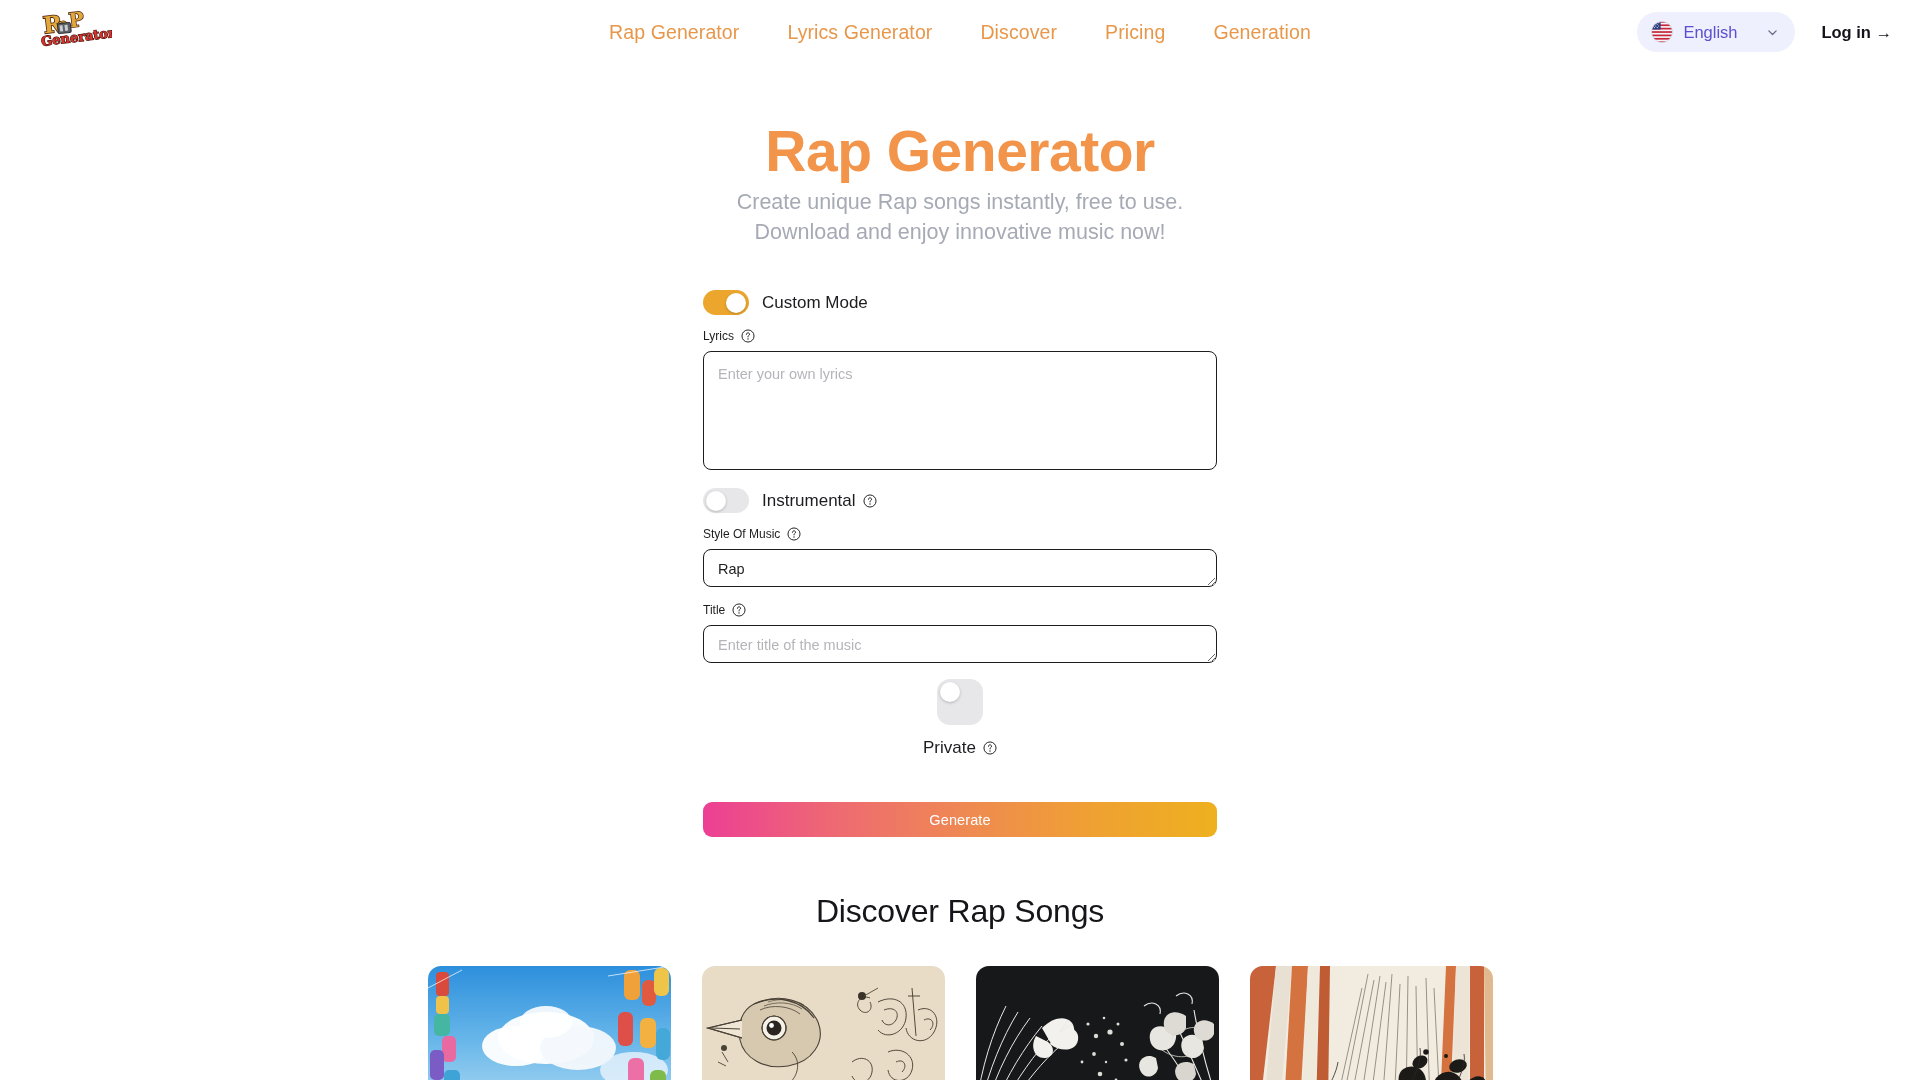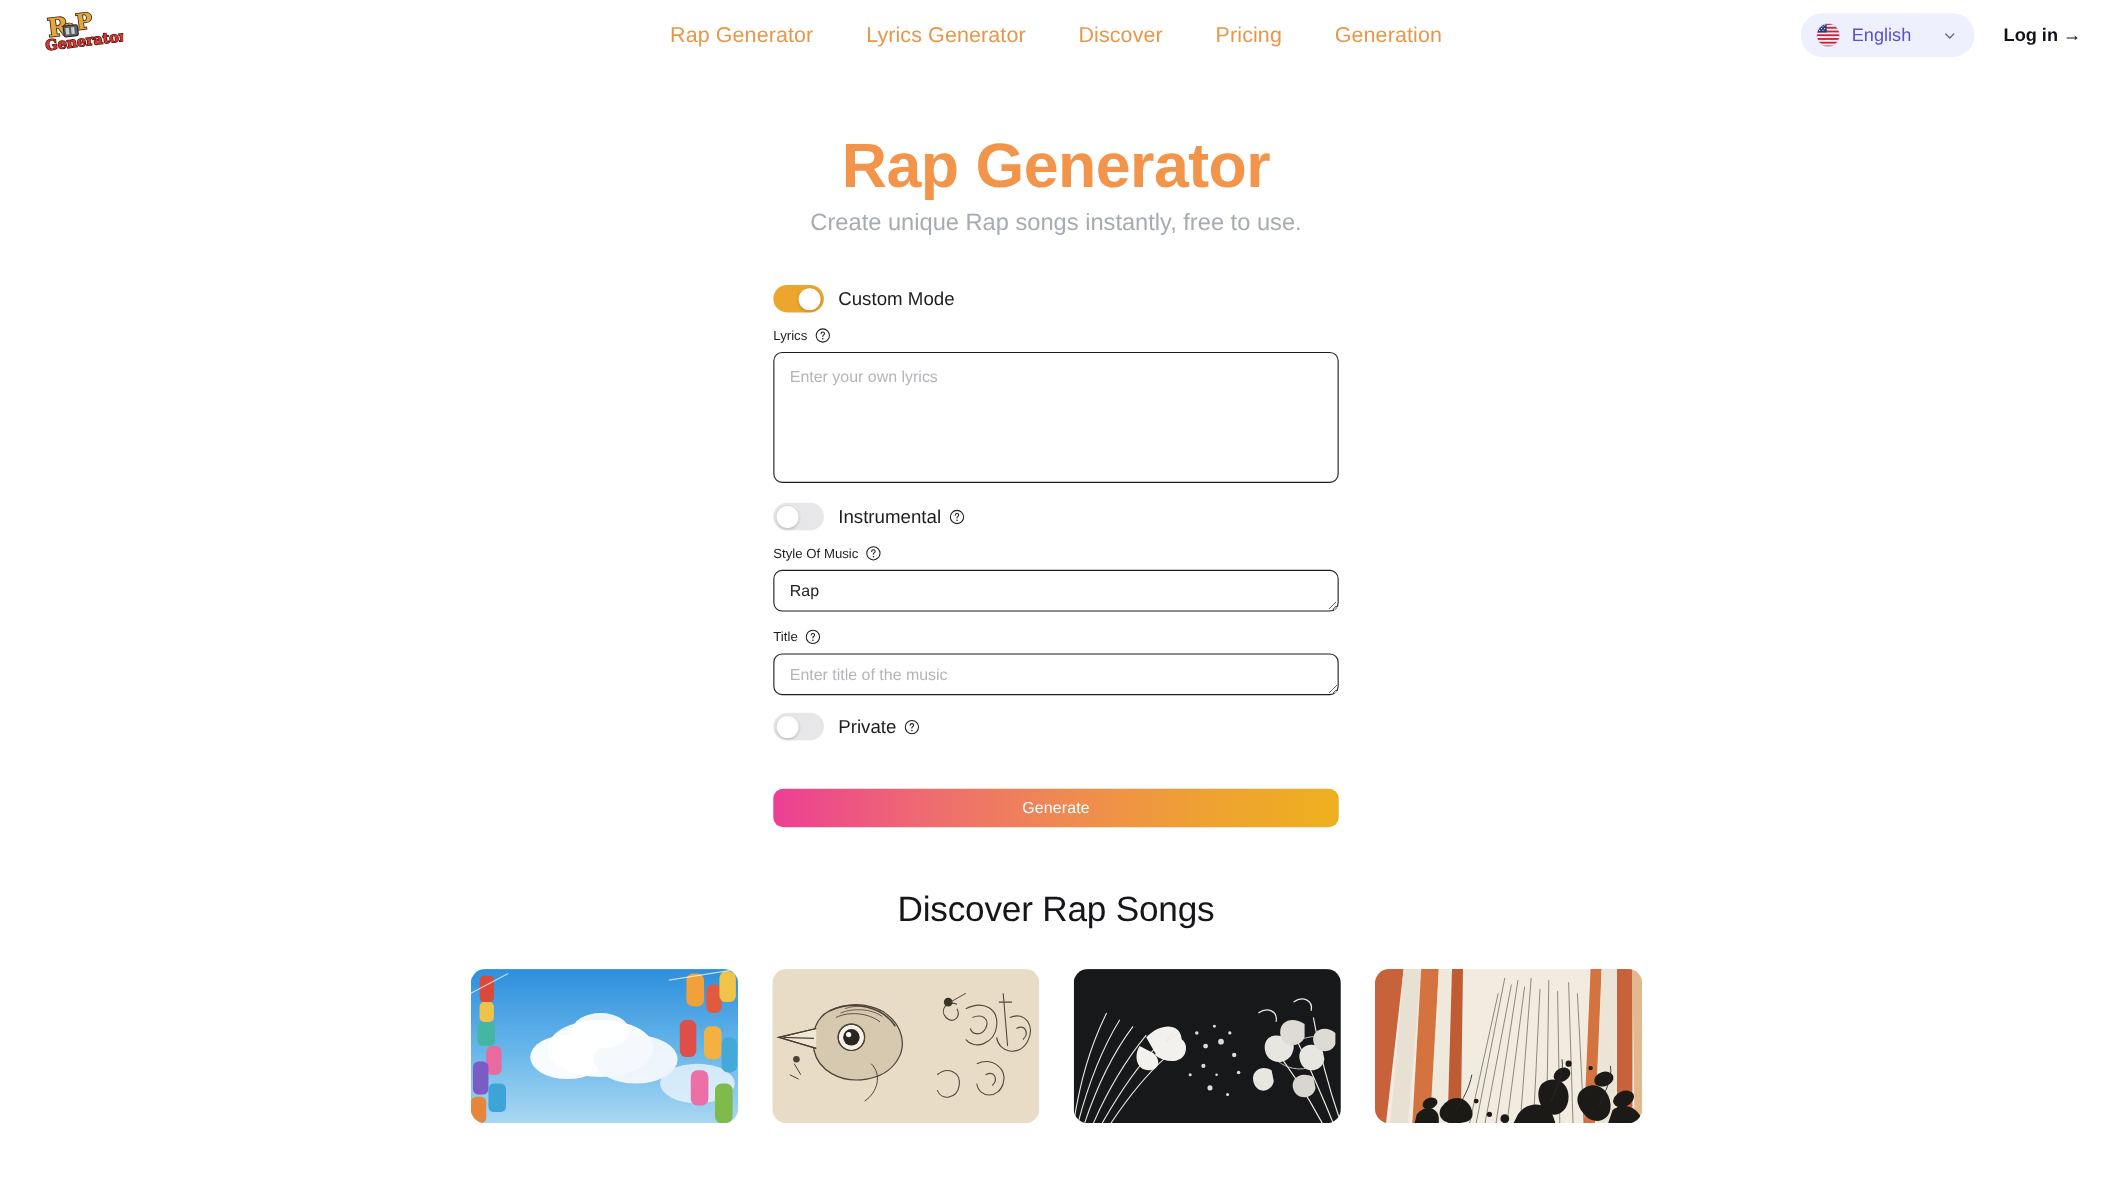--- a/index.html
+++ b/index.html
@@ -329,20 +329,21 @@
     <button class="login-btn">Log in →</button>
   </div>
 </div>
 
 <div class="main">
 
   <h1 class="page-title">Rap Generator</h1>
 
   <p class="subtitle">
     <span>Create unique Rap songs instantly, free to use.</span><br>
+    <span>Download and enjoy innovative music now!</span>
   </p>
 
   <div class="form">
 
     
     <div class="toggle-row">
       <div class="switch on">
         <div class="knob"></div>
       </div>
       <span class="toggle-label">
@@ -398,21 +399,21 @@
         <svg class="help" viewBox="0 0 16 16">
           <circle cx="8" cy="8" r="6.9" fill="none" stroke="currentColor" stroke-width="1.1"></circle>
           <path d="M6.2 6.1c0-1 .8-1.7 1.8-1.7s1.8.7 1.8 1.6c0 .8-.5 1.2-1.1 1.6-.5.35-.7.6-.7 1.15v.3" fill="none" stroke="currentColor" stroke-width="1.1" stroke-linecap="round"></path>
           <circle cx="8" cy="11.5" r=".8" fill="currentColor"></circle>
         </svg>
       </label>
       <textarea class="ta single" placeholder="Enter title of the music" style=""></textarea>
     </div>
 
     
-    <div class="toggle-row" style="margin-top:12px;">
+    <div class="toggle-row" style="margin-top:12px;flex-direction:column;">
       <div class="switch off">
         <div class="knob"></div>
       </div>
       <span class="toggle-label">
         <span>Private</span>
         <svg class="help" viewBox="0 0 16 16">
           <circle cx="8" cy="8" r="6.9" fill="none" stroke="currentColor" stroke-width="1.1"></circle>
           <path d="M6.2 6.1c0-1 .8-1.7 1.8-1.7s1.8.7 1.8 1.6c0 .8-.5 1.2-1.1 1.6-.5.35-.7.6-.7 1.15v.3" fill="none" stroke="currentColor" stroke-width="1.1" stroke-linecap="round"></path>
           <circle cx="8" cy="11.5" r=".8" fill="currentColor"></circle>
         </svg>

